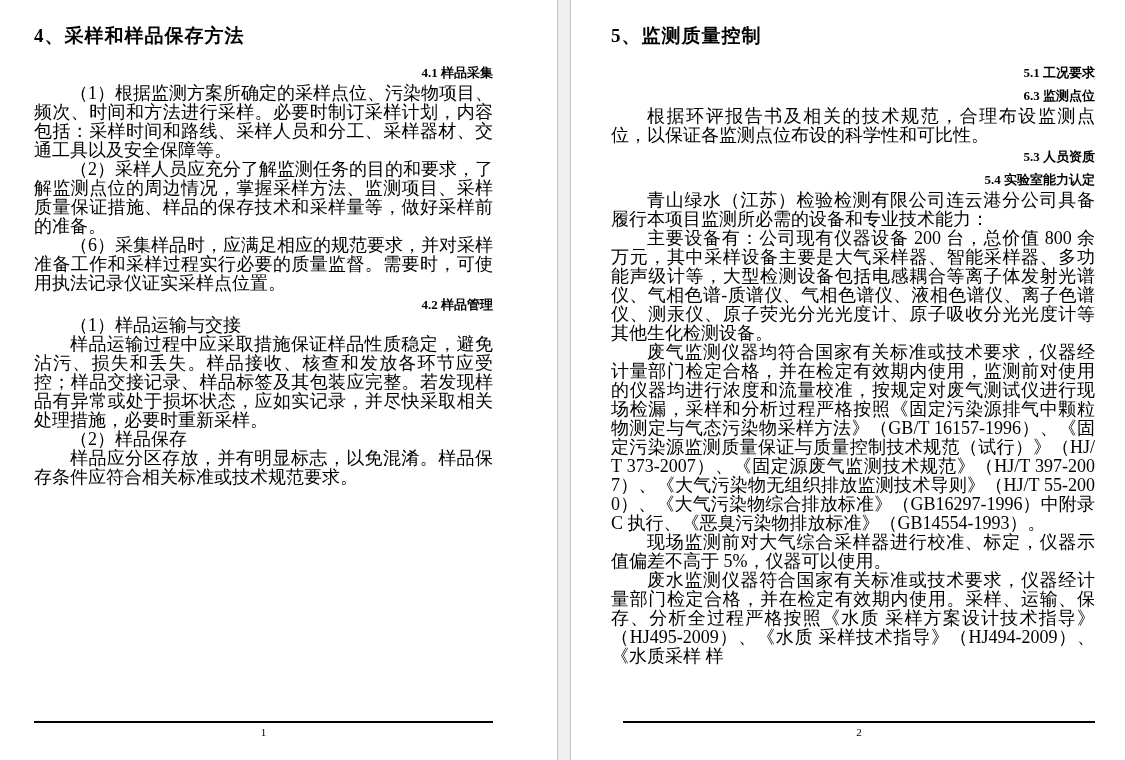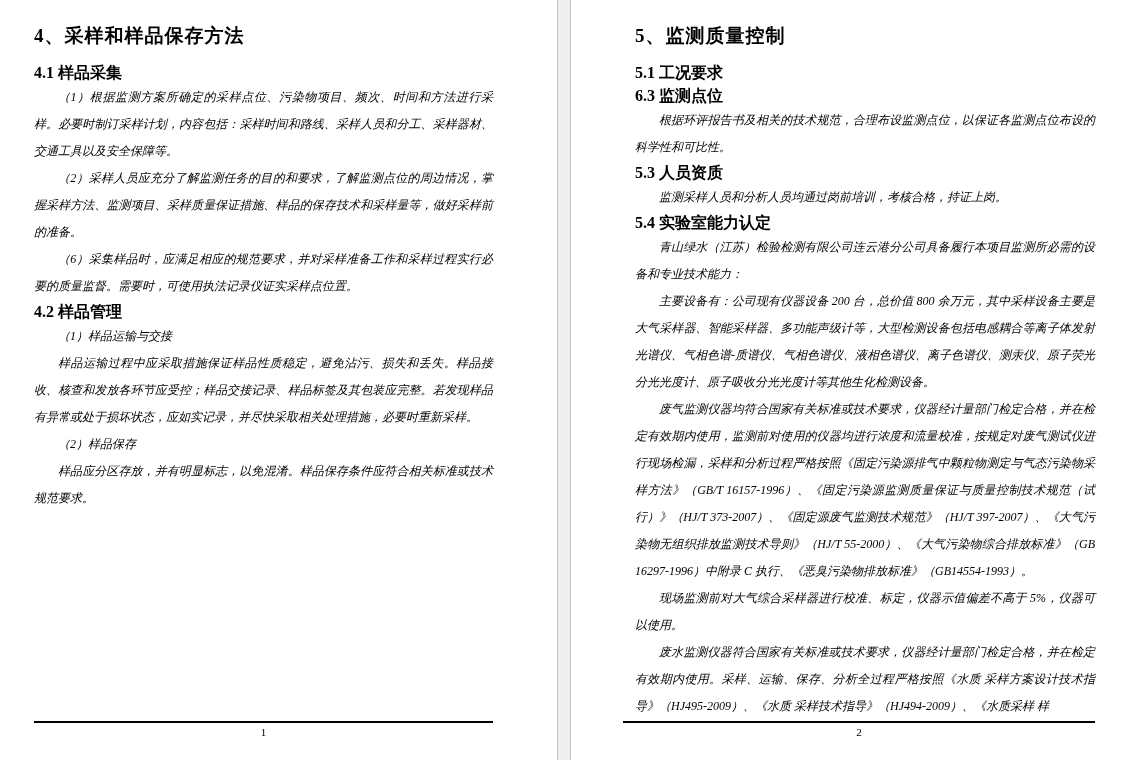--- a/index.html
+++ b/index.html
@@ -22,41 +22,41 @@
   .page-right { width: 554px; }
   .page-gap {
     width: 14px; height: 760px;
     background: #efefef;
     border-left: 1px solid #c4c4c4;
     border-right: 1px solid #c4c4c4;
     box-sizing: border-box;
   }
   .content { box-sizing: border-box; }
   .page-left  .content { padding: 22px 64px 0 34px; }
-  .page-right .content { padding: 22px 30px 0 64px; }
+  .page-right .content { padding: 22px 30px 0 24px; margin-left: 16px; }
 
   .h1 {
     font-size: 19px; font-weight: bold;
     line-height: 28px;
     margin: 0 0 11px 0;
     letter-spacing: 1px;
   }
   .h2 {
-    font-size: 16px; font-weight: bold;
+    font-size: 13px; font-weight: bold;
     line-height: 23px;
     margin: 0;
+    text-align: right;
   }
   .para {
-    font-size: 12px;
-    line-height: 27px;
+    font-size: 18px;
+    line-height: 19px;
     margin: 0;
     text-align: justify;
     text-indent: 2em;
     word-break: break-all;
-    font-style: italic;
   }
 
   .footer {
     position: absolute;
     bottom: 20px;
   }
   .page-left  .footer { left: 34px; right: 64px; }
   .page-right .footer { left: 52px; right: 30px; }
   .footer-rule { border-top: 2px solid #000; height: 0; }
   .page-num {
@@ -92,21 +92,20 @@
 
   <div class="page-gap"></div>
 
   <div class="page page-right">
     <div class="content">
       <h1 class="h1">5、监测质量控制</h1>
       <h2 class="h2">5.1 工况要求</h2>
       <h2 class="h2">6.3 监测点位</h2>
       <p class="para">根据环评报告书及相关的技术规范，合理布设监测点位，以保证各监测点位布设的科学性和可比性。</p>
       <h2 class="h2">5.3 人员资质</h2>
-      <p class="para">监测采样人员和分析人员均通过岗前培训，考核合格，持证上岗。</p>
       <h2 class="h2">5.4 实验室能力认定</h2>
       <p class="para">青山绿水（江苏）检验检测有限公司连云港分公司具备履行本项目监测所必需的设备和专业技术能力：</p>
       <p class="para">主要设备有：公司现有仪器设备 200 台，总价值 800 余万元，其中采样设备主要是大气采样器、智能采样器、多功能声级计等，大型检测设备包括电感耦合等离子体发射光谱仪、气相色谱-质谱仪、气相色谱仪、液相色谱仪、离子色谱仪、测汞仪、原子荧光分光光度计、原子吸收分光光度计等其他生化检测设备。</p>
       <p class="para">废气监测仪器均符合国家有关标准或技术要求，仪器经计量部门检定合格，并在检定有效期内使用，监测前对使用的仪器均进行浓度和流量校准，按规定对废气测试仪进行现场检漏，采样和分析过程严格按照《固定污染源排气中颗粒物测定与气态污染物采样方法》（GB/T 16157-1996）、《固定污染源监测质量保证与质量控制技术规范（试行）》（HJ/T 373-2007）、《固定源废气监测技术规范》（HJ/T 397-2007）、《大气污染物无组织排放监测技术导则》（HJ/T 55-2000）、《大气污染物综合排放标准》（GB16297-1996）中附录 C 执行、《恶臭污染物排放标准》（GB14554-1993）。</p>
       <p class="para">现场监测前对大气综合采样器进行校准、标定，仪器示值偏差不高于 5%，仪器可以使用。</p>
       <p class="para">废水监测仪器符合国家有关标准或技术要求，仪器经计量部门检定合格，并在检定有效期内使用。采样、运输、保存、分析全过程严格按照《水质 采样方案设计技术指导》（HJ495-2009）、《水质 采样技术指导》（HJ494-2009）、《水质采样 样</p>
     </div>
     <div class="footer">
       <div class="footer-rule"></div>
       <div class="page-num">2</div>

